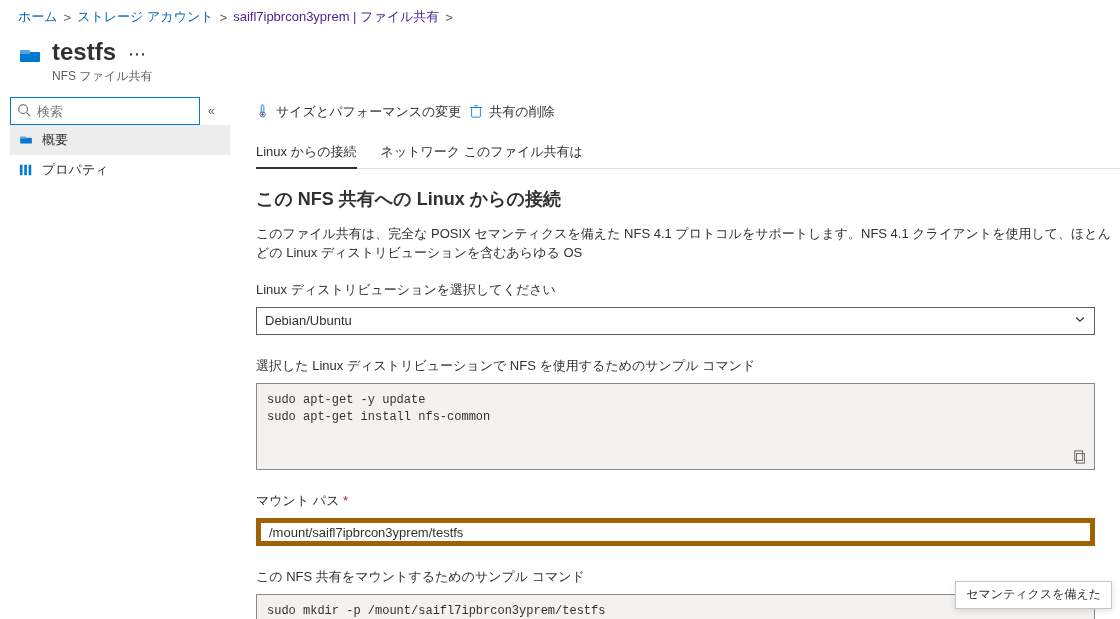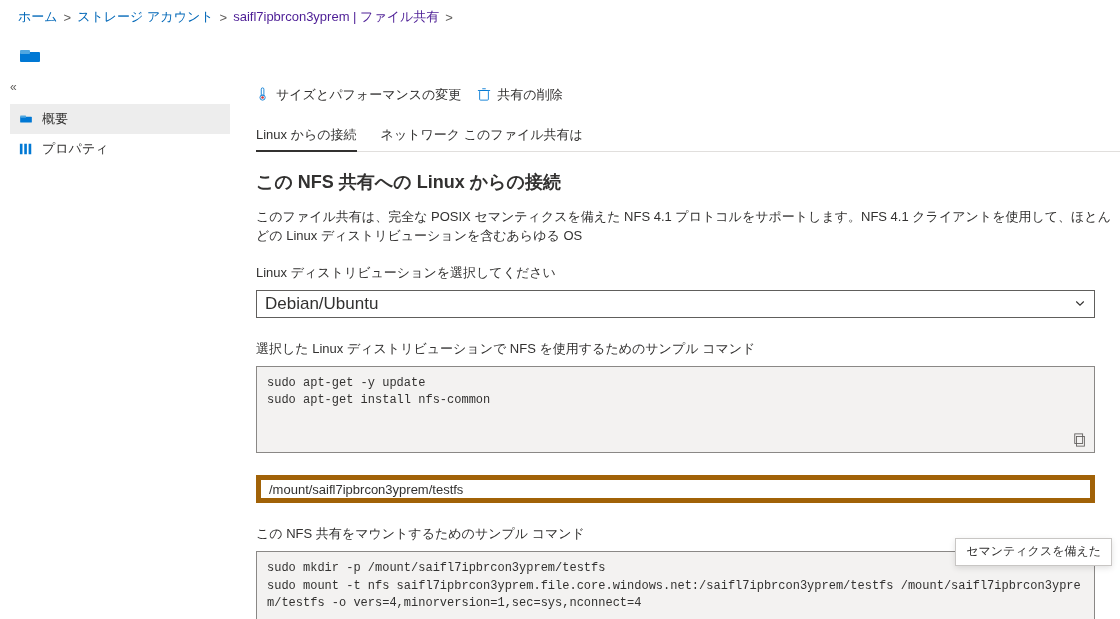--- a/index.html
+++ b/index.html
@@ -77,21 +77,20 @@
       font-size: 13px;
       flex: 1;
       min-width: 0;
       color: #605e5c;
     }
     .collapse-icon {
       color: #605e5c;
       font-size: 12px;
     }
     .nav {
-      margin-top: 10px;
     }
     .nav-item {
       display: flex;
       align-items: center;
       height: 30px;
       padding: 0 8px;
       cursor: pointer;
       color: #323130;
       font-size: 13px;
     }
@@ -107,21 +106,21 @@
       justify-content: center;
     }
 
     .main {
       flex: 1;
       padding: 0 0 20px 26px;
     }
     .toolbar {
       display: flex;
       align-items: center;
-      gap: 16px;
+      gap: 8px;
       padding: 6px 0 12px 0;
     }
     .toolbar-item {
       display: flex;
       align-items: center;
       gap: 6px;
       color: #323130;
       cursor: pointer;
       font-size: 13px;
     }
@@ -166,21 +165,21 @@
     .required { color: #a4262c; }
     .select {
       display: flex;
       align-items: center;
       justify-content: space-between;
       border: 1px solid #605e5c;
       height: 28px;
       padding: 0 8px;
       width: calc(100% - 25px);
       cursor: pointer;
-      font-size: 17px;
+      font-size: 13px;
       background: #fff;
     }
     .codebox {
       border: 1px solid #8a8886;
       background: #f3f2f1;
       padding: 8px 10px;
       font-family: Consolas, "Courier New", monospace;
       font-size: 12px;
       color: #323130;
       position: relative;
@@ -238,26 +237,42 @@
   <span class="sep">&gt;</span>
 </div>
 
 <div class="title-row">
   <span class="title-icon">
     <svg viewBox="0 0 24 24" width="24" height="24">
         <rect x="2" y="8" width="20" height="10" rx="1" fill="#0078d4"></rect>
         <rect x="2" y="6" width="10" height="4" rx="1" fill="#50a7e0"></rect>
       </svg>
   </span>
+  <div>
+    <div style="display:flex;align-items:center;">
+      <span class="title-text">testfs</span>
+      <span class="dots">⋯</span>
+    </div>
+    <div class="title-sub">NFS ファイル共有</div>
+  </div>
 </div>
 
 <div class="layout">
 
   <div class="sidebar">
     <div class="search-row">
+      <div class="search-box">
+        <span style="margin-right:6px;color:#605e5c;">
+          <svg width="14" height="14" viewBox="0 0 16 16">
+              <circle cx="7" cy="7" r="5" fill="none" stroke="#605e5c" stroke-width="1.2"></circle>
+              <line x1="11" y1="11" x2="15" y2="15" stroke="#605e5c" stroke-width="1.2"></line>
+            </svg>
+        </span>
+        <input placeholder="検索" style="">
+      </div>
       <span class="collapse-icon">«</span>
     </div>
     <div class="nav">
       <div class="nav-item selected">
         <span class="nav-icon">
           <svg width="14" height="14" viewBox="0 0 24 24">
               <rect x="2" y="8" width="20" height="10" rx="1" fill="#0078d4"></rect>
               <rect x="2" y="6" width="10" height="4" rx="1" fill="#50a7e0"></rect>
             </svg>
         </span>
@@ -323,20 +338,23 @@
     <div class="codebox spacing"><span>sudo apt-get -y update
 sudo apt-get install nfs-common</span>
       <span class="copy-icon">
         <svg width="14" height="14" viewBox="0 0 16 16">
             <rect x="4" y="4" width="9" height="11" fill="none" stroke="#605e5c" stroke-width="1"></rect>
             <rect x="2" y="1" width="9" height="11" fill="none" stroke="#605e5c" stroke-width="1"></rect>
           </svg>
       </span>
     </div>
 
+    <div class="field-label spacing-sm">
+      <span>マウント パス</span> <span class="required">*</span>
+    </div>
     <div class="textbox spacing">
       <span>/mount/saifl7ipbrcon3yprem/testfs</span>
     </div>
 
     <div class="field-label spacing-sm">この NFS 共有をマウントするためのサンプル コマンド</div>
     <div class="codebox" style="position:relative;"><span>sudo mkdir -p /mount/saifl7ipbrcon3yprem/testfs
 sudo mount -t nfs saifl7ipbrcon3yprem.file.core.windows.net:/saifl7ipbrcon3yprem/testfs /mount/saifl7ipbrcon3yprem/testfs -o vers=4,minorversion=1,sec=sys,nconnect=4</span>
       
       <div class="tooltip">セマンティクスを備えた</div>
     </div>

